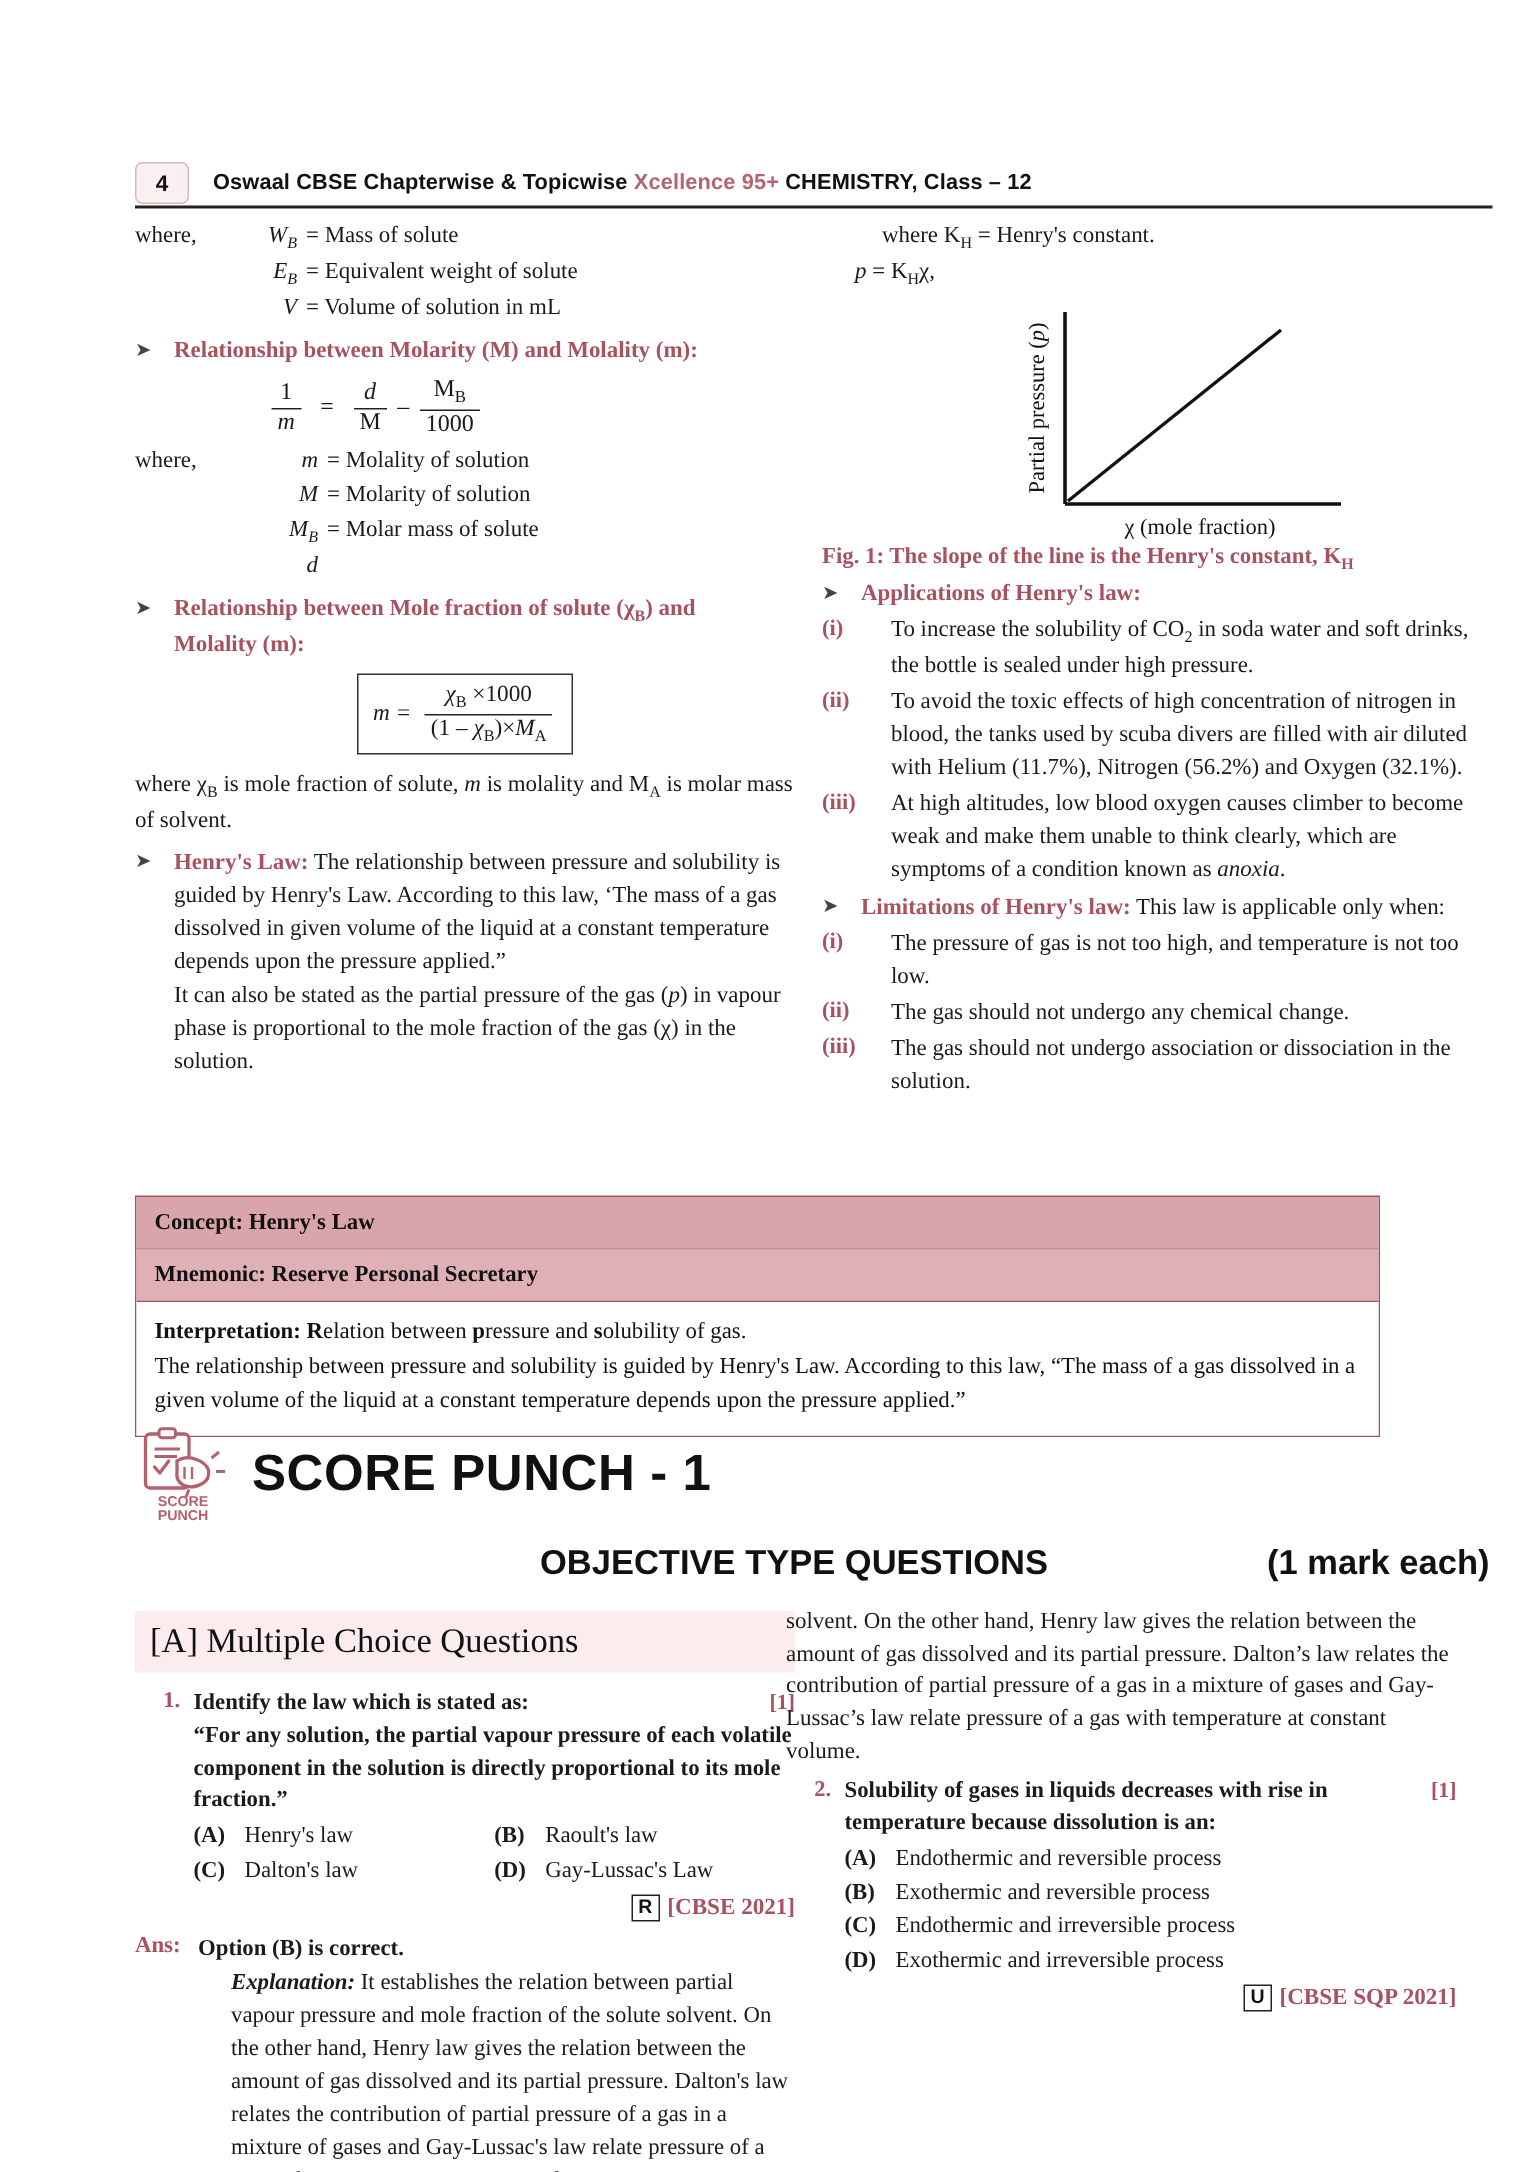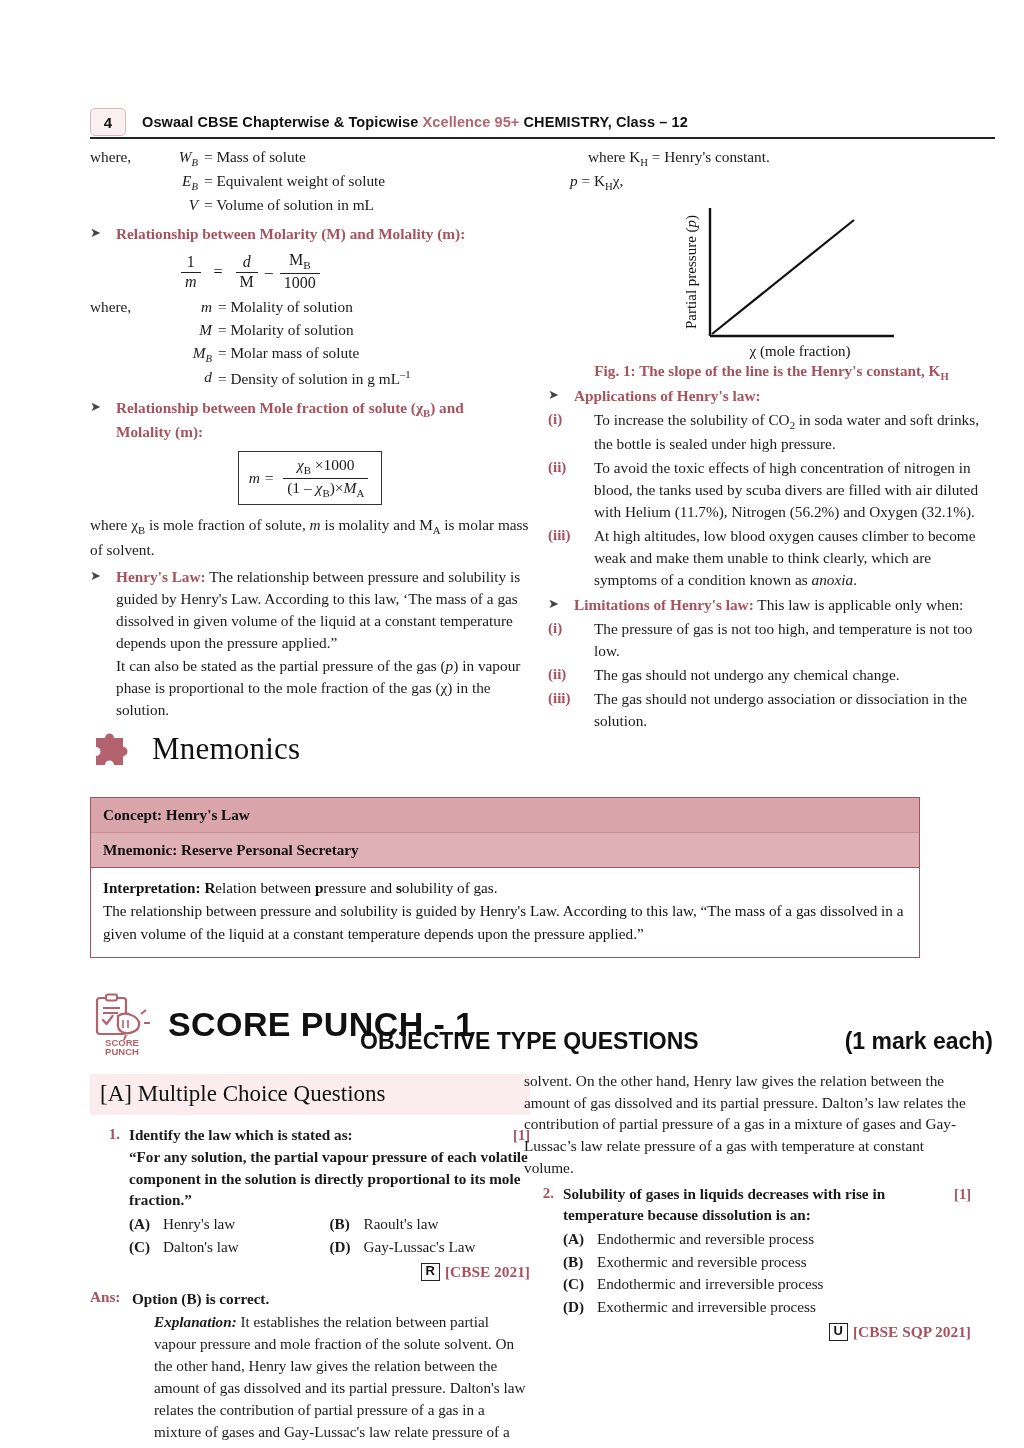--- a/index.html
+++ b/index.html
@@ -69,39 +69,39 @@
   sup{font-size:.7em;}
 
   .boxeq{
     border:1.2px solid #333;display:inline-flex;align-items:center;
     padding:5px 10px;font-size:15.5px;margin:8px 0 6px 0;
   }
   .eqwrap{display:flex;justify-content:center;}
 
   
   .figbox{margin:6px 0 2px 0;display:flex;justify-content:center;}
-  .figcap{color:#a8525f;font-weight:bold;font-size:15.2px;text-align:center;margin-top:2px;}
+  .figcap{color:#a8525f;font-weight:bold;font-size:15.2px;margin-top:2px;}
 
   
   .mnem-head{position:absolute;left:92px;top:728px;display:flex;align-items:center;}
   .mnem-title{font-size:31px;font-family:"Liberation Serif",serif;color:#111;margin-left:14px;letter-spacing:.2px;}
 
   
   .mnem-box{
     position:absolute;left:90px;top:797px;width:830px;
     border:1.4px solid #9d5560;box-sizing:border-box;background:#fff;
   }
   .mnem-r1{background:#d9a5ab;padding:8px 12px;font-size:15.2px;font-weight:bold;color:#111;}
   .mnem-r2{background:#dfb0b5;padding:8px 12px;font-size:15.2px;font-weight:bold;color:#111;
            border-top:1px solid #c98f97;}
   .mnem-r3{background:#fff;padding:9px 12px 12px 12px;font-size:15.2px;line-height:1.5;color:#111;
            border-top:1.2px solid #9d5560;}
 
   
-  .sp-head{position:absolute;left:92px;top:992px;display:flex;align-items:center;}
+  .sp-head{position:absolute;left:92px;top:950px;display:flex;align-items:center;}
   .sp-title{font-family:"Liberation Sans",sans-serif;font-weight:bold;font-size:34px;color:#111;
             margin-left:16px;letter-spacing:.4px;}
 
   .otq{position:absolute;left:90px;top:1028px;width:903px;display:flex;
        align-items:baseline;justify-content:space-between;}
   .otq-main{font-family:"Liberation Sans",sans-serif;font-weight:bold;font-size:23px;color:#111;
             margin-left:270px;}
   .otq-mark{font-family:"Liberation Sans",sans-serif;font-weight:bold;font-size:23px;color:#111;}
 
   
@@ -197,21 +197,20 @@
       <div class="where-def">= Molarity of solution</div>
     </div>
     <div class="where-row">
       <div class="where-lab"></div>
       <div class="where-sym" style="width:52px;flex:0 0 52px;">M<sub>B</sub></div>
       <div class="where-def">= Molar mass of solute</div>
     </div>
     <div class="where-row">
       <div class="where-lab"></div>
       <div class="where-sym" style="width:52px;flex:0 0 52px;">d</div>
-      <div class="where-def"><span>= Density of solution in g mL</span><sup>–1</sup></div>
     </div>
 
     <div class="bullet-row">
       <div class="bullet-ic">➤</div>
       <div class="bullet-bd maroon bold"><span>Relationship between Mole fraction of solute (χ</span><sub>B</sub><span>) and</span><br><span>Molality (m):</span></div>
     </div>
 
     <div class="eqwrap">
       <div class="boxeq">
         <span class="ital" style="margin-right:6px;">m =</span>
@@ -283,29 +282,20 @@
     <div class="num-row">
       <div class="num-lab">(ii)</div>
       <div class="num-bd">The gas should not undergo any chemical change.</div>
     </div>
     <div class="num-row">
       <div class="num-lab">(iii)</div>
       <div class="num-bd">The gas should not undergo association or dissociation in the solution.</div>
     </div>
   </div>
 
-  <div class="mnem-head">
-    <svg width="46" height="42" viewBox="0 0 46 42">
-      <path d="M4 10 h9 a4.5 4.5 0 0 1 4.5 -4.5 a4.5 4.5 0 0 1 4.5 4.5 h9 v9
-               a4.5 4.5 0 0 1 4.5 4.5 a4.5 4.5 0 0 1 -4.5 4.5 v9 h-9
-               a4.5 4.5 0 0 0 -4.5 -4.5 a4.5 4.5 0 0 0 -4.5 4.5 h-9 v-9
-               a4.5 4.5 0 0 0 4.5 -4.5 a4.5 4.5 0 0 0 -4.5 -4.5 z" fill="#b3626d"></path>
-    </svg>
-    <div class="mnem-title">Mnemonics</div>
-  </div>
 
   <div class="mnem-box">
     <div class="mnem-r1">Concept: Henry's Law</div>
     <div class="mnem-r2">Mnemonic: Reserve Personal Secretary</div>
     <div class="mnem-r3">
       <div><span class="bold">Interpretation:</span> <span class="bold">R</span><span>elation between </span><span class="bold">p</span><span>ressure and </span><span class="bold">s</span><span>olubility of gas.</span></div>
       <div>The relationship between pressure and solubility is guided by Henry's Law. According to this law, “The mass of a gas dissolved in a given volume of the liquid at a constant temperature depends upon the pressure applied.”</div>
     </div>
   </div>
 

